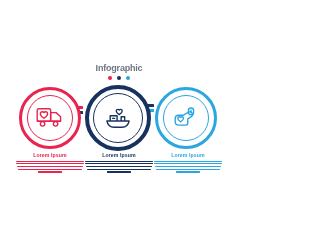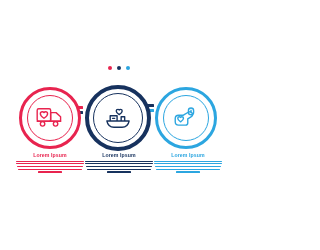--- a/index.html
+++ b/index.html
@@ -138,20 +138,21 @@
     clip:rect(0 0 0 0);
     white-space:nowrap;
   }
 </style>
 </head>
 <body style="background: rgb(255, 255, 255);">
 
 <div class="canvas">
 
   <div class="title-block">
+    <span class="title-text" style="color: rgb(110, 118, 130);">Infographic</span>
     <div class="dots">
       <span class="dot" id="dot0" style="background: rgb(232, 36, 79);"></span>
       <span class="dot" id="dot1" style="background: rgb(23, 50, 94);"></span>
       <span class="dot" id="dot2" style="background: rgb(44, 166, 224);"></span>
     </div>
   </div>
 
   <div class="steps">
 
     <div class="connector conn1">

